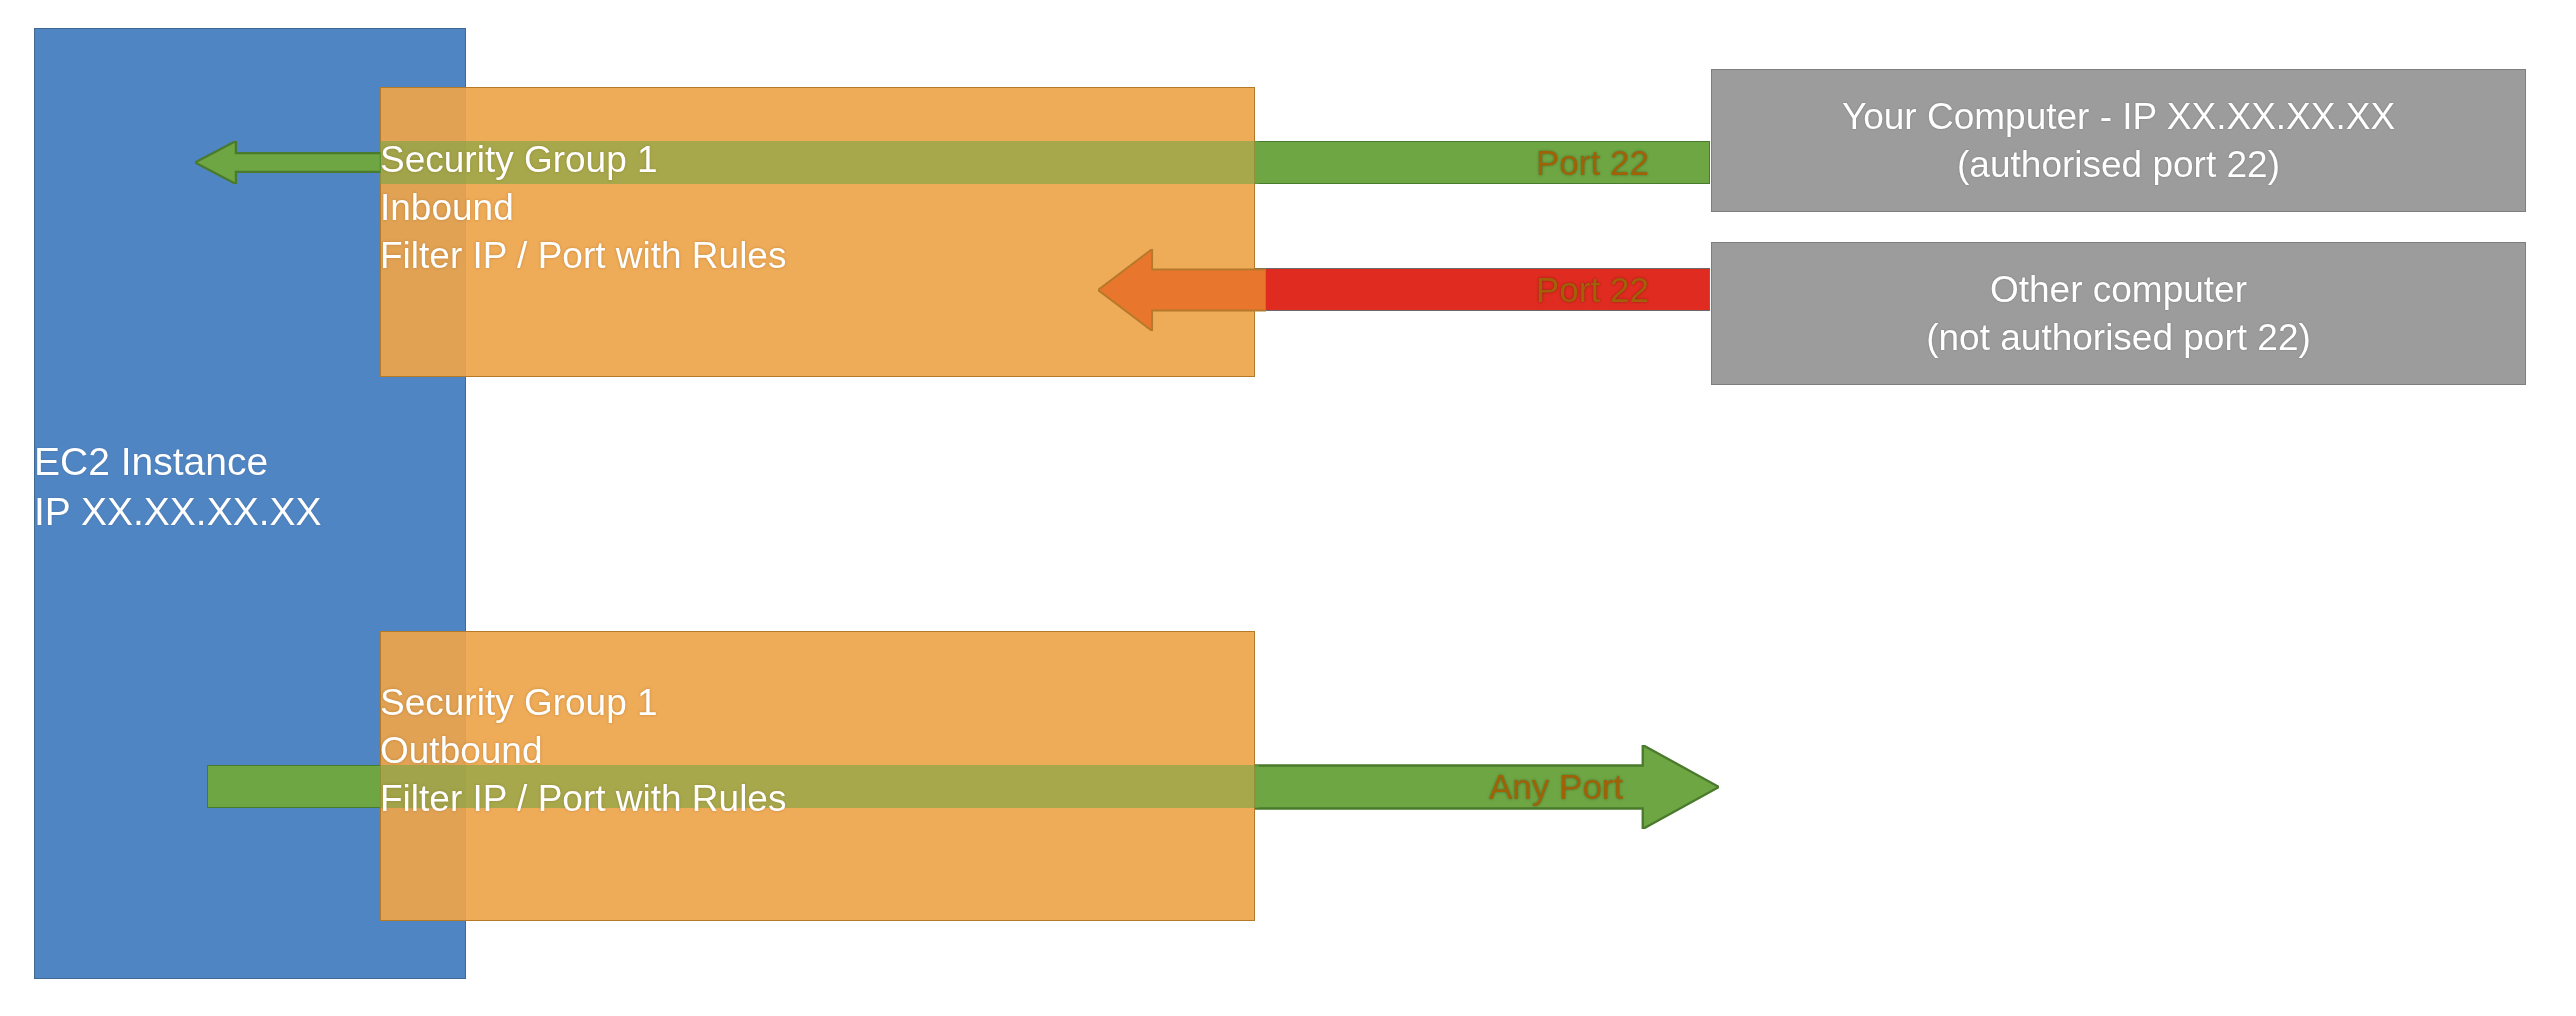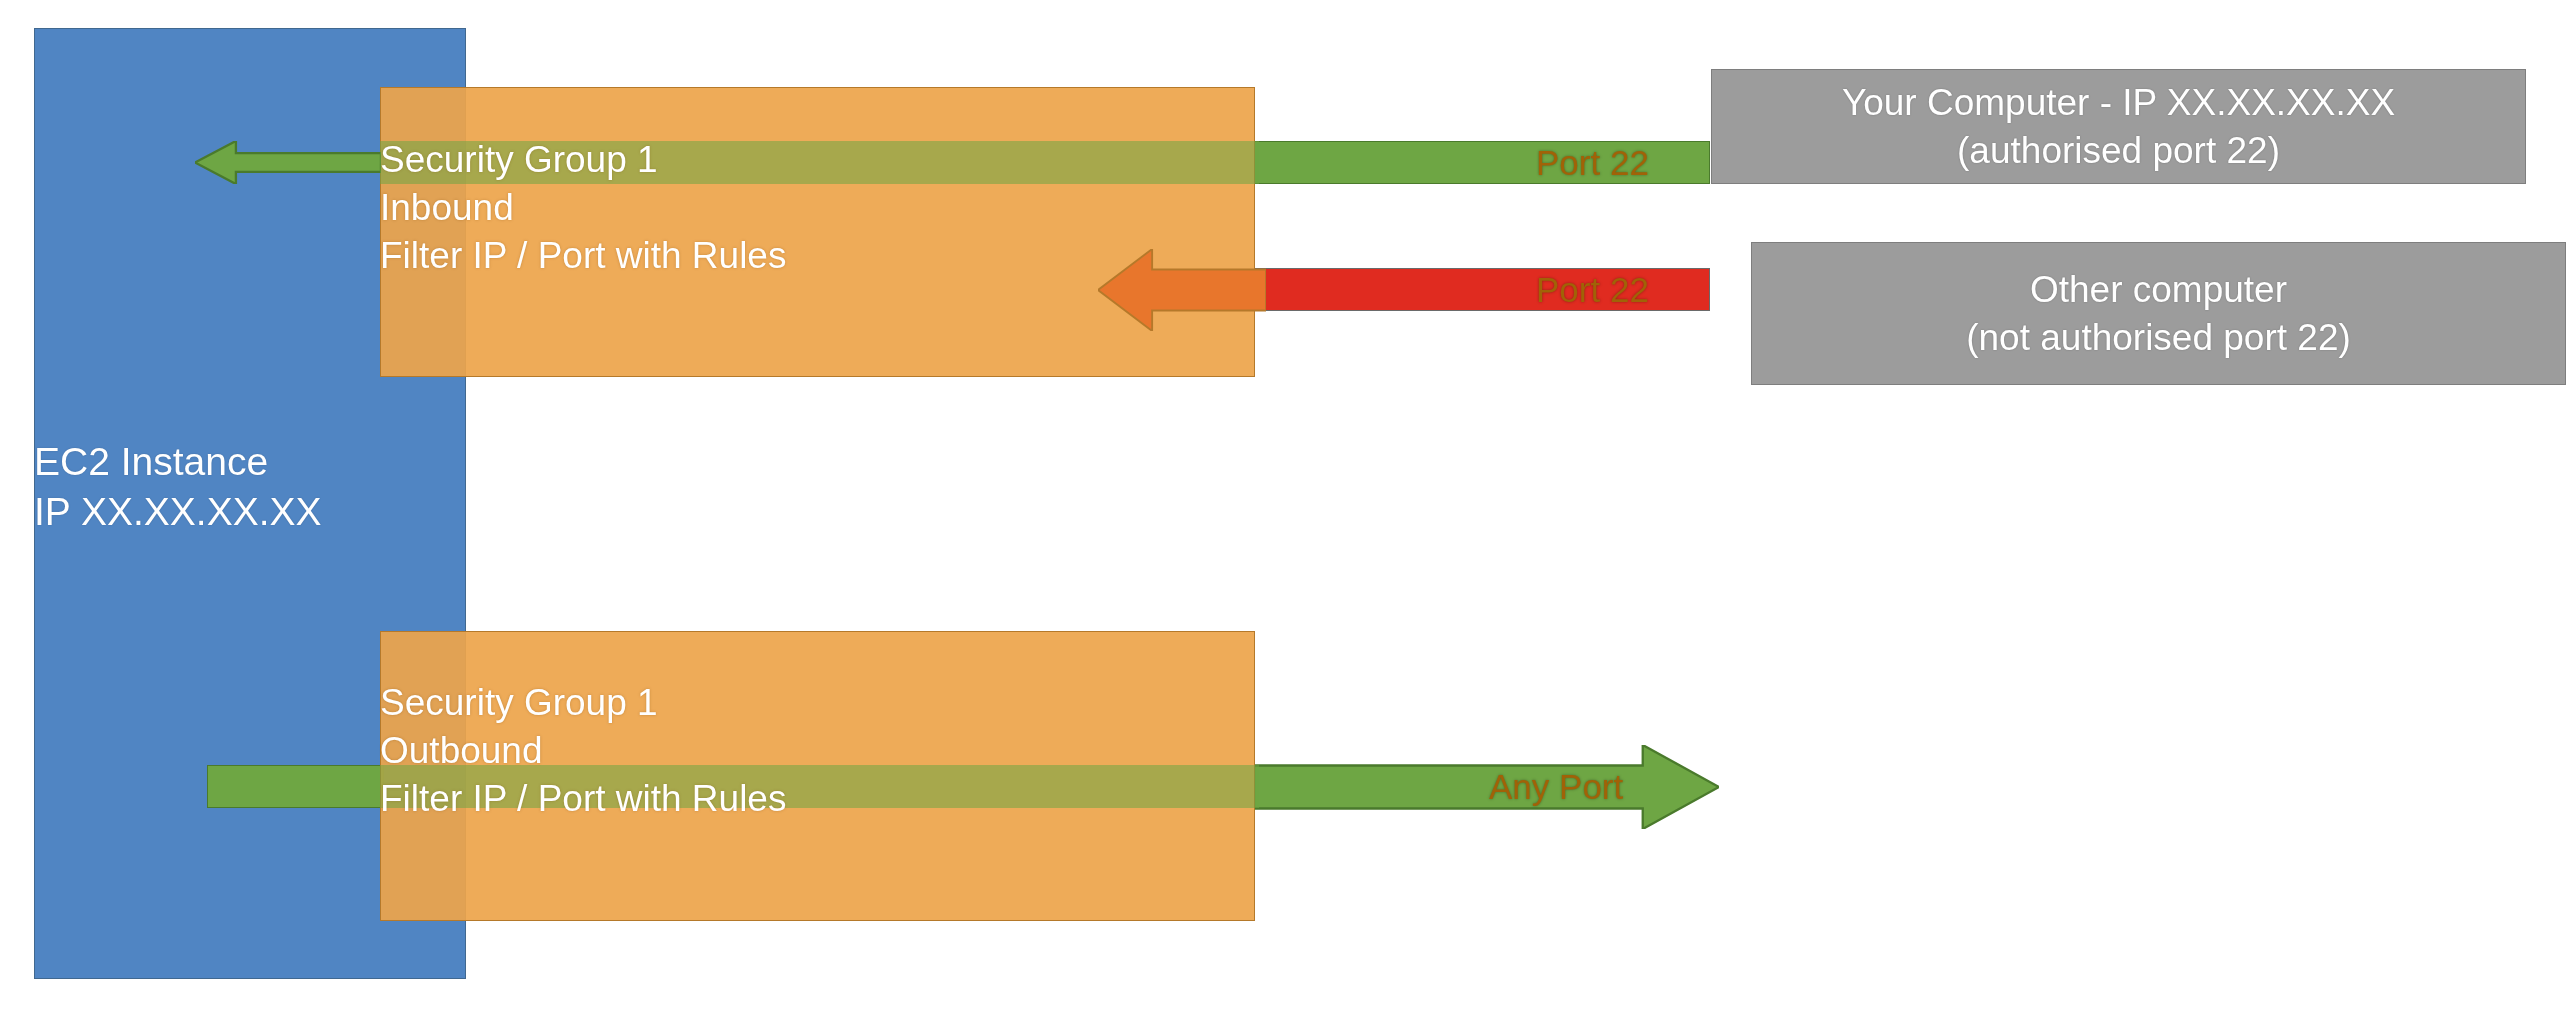--- a/index.html
+++ b/index.html
@@ -147,22 +147,22 @@
     text-align:center;
     font-size:37px;
     line-height:1.28;
     white-space:pre-line;
     z-index:4;
     display:flex;
     align-items:center;
     justify-content:center;
     text-shadow:0 0 1.9px rgba(0,0,0,.25);
   }
-  #box-your-computer{ left:1711px; top:69px;  width:815px; height:115px; }
-  #box-other-computer{left:1711px; top:242px; width:815px; height:143px;margin-left:40px; }
+  #box-your-computer{ left:1711px; top:69px;  width:815px; height:143px; }
+  #box-other-computer{left:1711px; top:242px; width:815px; height:143px; }
   #box-www{           left:1720px; top:689px; width:434px; height:166px; }
 </style>
 </head>
 <body>
 
 <div id="canvas">
 
   <div class="ec2-box"></div>
 
   <div class="bar red" id="bar-inbound-blocked"></div>

